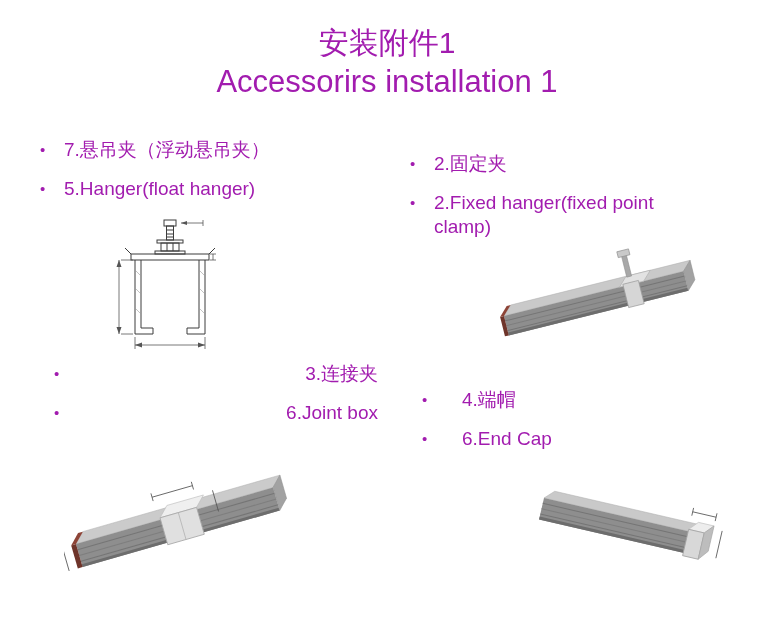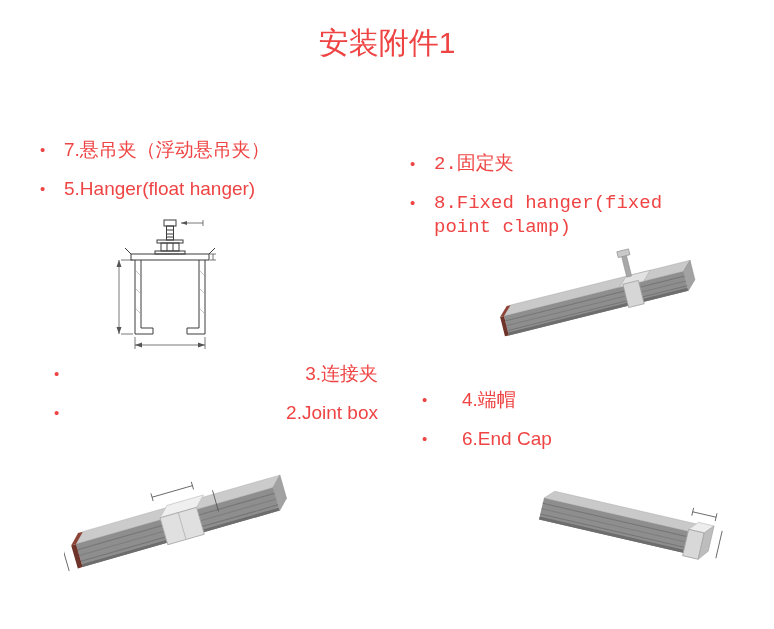--- a/index.html
+++ b/index.html
@@ -3,21 +3,21 @@
 <meta charset="utf-8">
 <style>
   * { margin: 0; padding: 0; box-sizing: border-box; }
   html, body { background: #ffffff; }
   .slide {
     position: relative;
     width: 774px;
     height: 629px;
     background: #ffffff;
     font-family: "Liberation Sans", sans-serif;
-    color: #ef4444;
+    color: #a21caf;
     overflow: hidden;
   }
   .title-wrap {
     position: absolute;
     top: 24px;
     left: 0;
     width: 100%;
     text-align: center;
   }
   .title-zh {
@@ -42,71 +42,72 @@
     flex: 0 0 28px;
     font-size: 15px;
     line-height: 24px;
     text-align: left;
     padding-left: 4px;
   }
   .t { display: block; }
   #blk1 { left: 36px;  top: 138px; }
   #blk1 .t { width: 320px; }
   #blk2 { left: 406px; top: 152px; }
-  #blk2 .t { width: 276px; font-family: Liberation Mono, monospace; }
+  #blk2 .t { width: 276px; }
   #blk3 { left: 50px;  top: 362px; }
   #blk3 .t { width: 300px; text-align: right; }
   #blk4 { left: 418px; top: 388px; }
   #blk4 .t { width: 280px; margin-left: 16px; }
   .fig { position: absolute; }
   #fig1 { left: 106px; top: 218px; width: 132px; height: 136px; }
   #fig2 { left: 498px; top: 240px; width: 212px; height: 110px; }
   #fig3 { left: 64px;  top: 430px; width: 234px; height: 160px; }
   #fig4 { left: 534px; top: 466px; width: 194px; height: 126px; }
   .fig svg { width: 100%; height: 100%; display: block; }
 </style>
 </head>
 <body>
 
 <div class="slide">
 
   <div class="title-wrap">
     <div class="title-zh">安装附件1</div>
+    <div class="title-en">Accessorirs installation 1</div>
   </div>
 
   <div class="bullets" id="blk1">
     <div class="line">
       <span class="b">•</span>
       <span class="t">7.悬吊夹（浮动悬吊夹）</span>
     </div>
     <div class="line">
       <span class="b">•</span>
       <span class="t">5.Hanger(float hanger)</span>
     </div>
   </div>
 
   <div class="bullets" id="blk2">
     <div class="line">
       <span class="b">•</span>
       <span class="t">2.固定夹</span>
     </div>
     <div class="line">
       <span class="b">•</span>
-      <span class="t">8.Fixed hanger(fixed point clamp)</span>
+      <span class="t">2.Fixed hanger(fixed point clamp)</span>
     </div>
   </div>
 
   <div class="bullets" id="blk3">
     <div class="line">
       <span class="b">•</span>
       <span class="t">3.连接夹</span>
     </div>
     <div class="line">
       <span class="b">•</span>
-      <span class="t">2.Joint box</span>
+      <span class="t">6.Joint box</span>
     </div>
   </div>
 
   <div class="bullets" id="blk4">
     <div class="line">
       <span class="b">•</span>
       <span class="t">4.端帽</span>
     </div>
     <div class="line">
       <span class="b">•</span>

